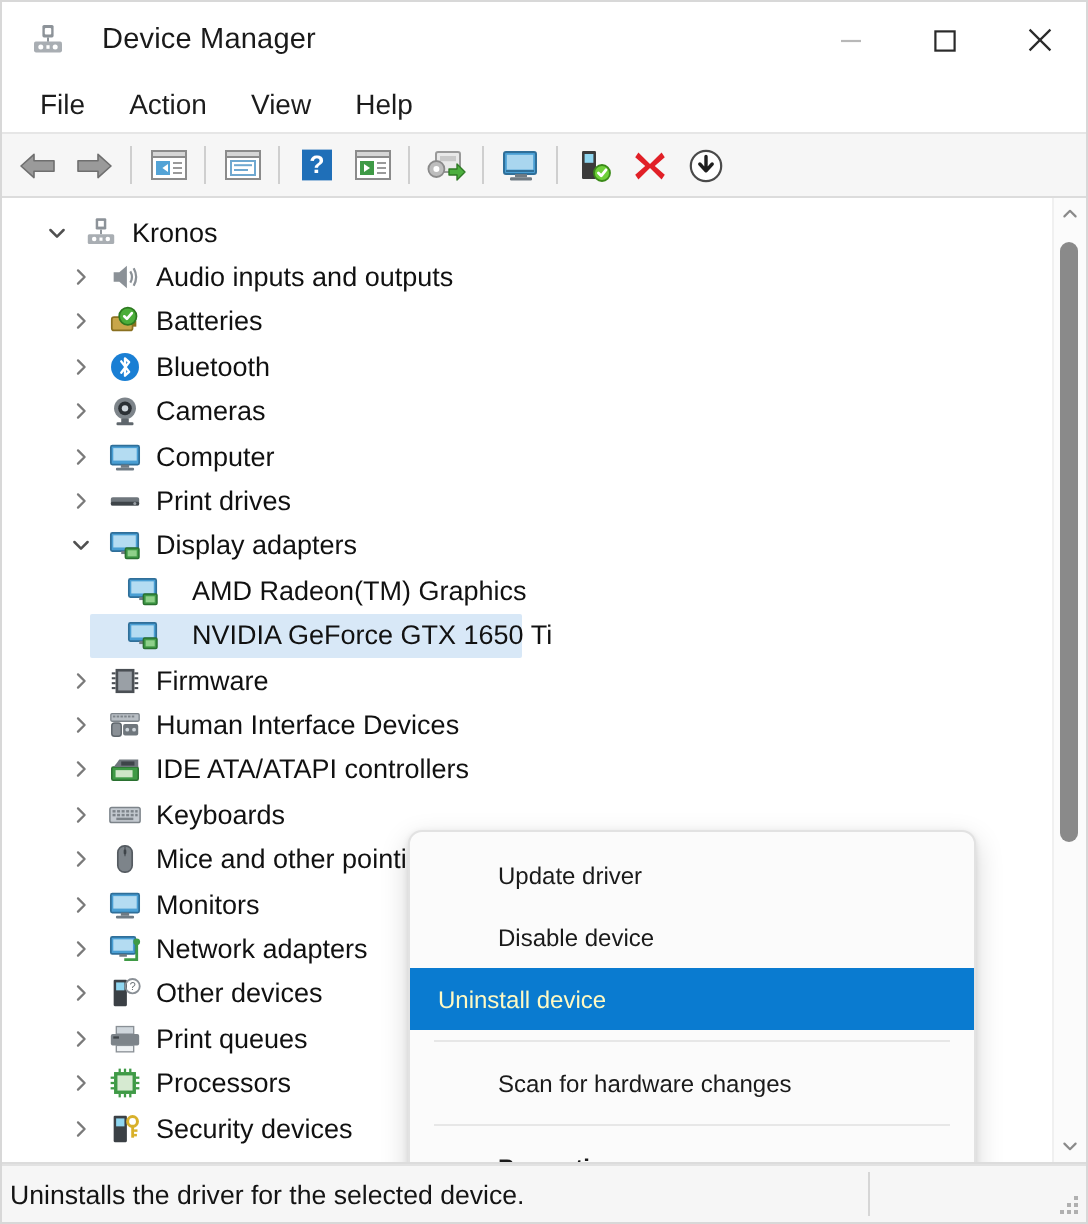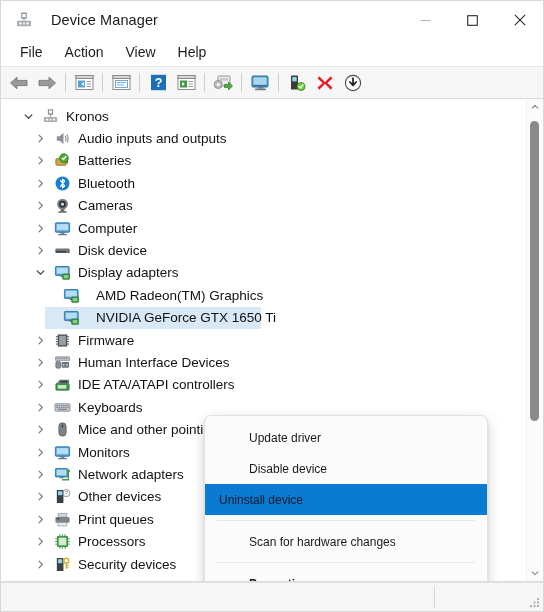--- a/index.html
+++ b/index.html
@@ -220,21 +220,21 @@
     height: 31px;
     display: flex;
     align-items: center;
     padding-left: 44px;
     font-size: 12px;
     color: #1a1a1a;
     white-space: nowrap;
   }
   .ctx-item.highlight {
     background: #0a7bd0;
-    color: #0f172a;
+    color: #fef9c3;
     padding-left: 14px;
   }
   .ctx-item.bold { font-weight: bold; }
   .ctx-sep {
     height: 1px;
     background: #e7e7e7;
     margin: 5px 12px 5px 12px;
   }
 
   
@@ -536,21 +536,21 @@
               <path d="M3 1.2 L6.3 4.5 L3 7.8" stroke="#7a7a7a" stroke-width="1.15" fill="none" stroke-linecap="round" stroke-linejoin="round"></path>
             </svg>
         </span>
         <span class="ico">
           <svg width="17" height="17" viewBox="0 0 18 18">
             <rect x="1.5" y="7" width="15" height="4.4" rx="1" fill="#6f767c"></rect>
             <rect x="1.5" y="9.4" width="15" height="2" rx="0.8" fill="#3e4449"></rect>
             <circle cx="14.2" cy="10.3" r="0.8" fill="#9aa0a6"></circle>
           </svg>
         </span>
-        <span class="lbl">Disk device</span>
+        <span class="lbl">Print drives</span>
       </div>
 
       <div class="tree-row ind-1">
         <span class="chev">
           <svg width="9" height="9" viewBox="0 0 9 9">
               <path d="M1.2 3 L4.5 6.3 L7.8 3" stroke="#505050" stroke-width="1.25" fill="none" stroke-linecap="round" stroke-linejoin="round"></path>
             </svg>
         </span>
         <span class="ico">
           <svg width="17" height="17" viewBox="0 0 18 18">
@@ -845,20 +845,21 @@
       <div class="scroll-arrow down">
         <svg width="8" height="8" viewBox="0 0 8 8">
             <path d="M1.2 2.8 L4 5.6 L6.8 2.8" stroke="#8a8a8a" stroke-width="1.1" fill="none" stroke-linecap="round" stroke-linejoin="round"></path>
           </svg>
       </div>
     </div>
 
   </div>
 
   <div class="statusbar">
+    <span class="status-text">Uninstalls the driver for the selected device.</span>
     <div class="status-pane"></div>
     <svg class="status-grip" viewBox="0 0 14 14">
       <g fill="#b0b0b0">
         <rect x="10" y="10" width="2" height="2"></rect>
         <rect x="6.5" y="10" width="2" height="2"></rect>
         <rect x="10" y="6.5" width="2" height="2"></rect>
         <rect x="3" y="10" width="2" height="2"></rect>
         <rect x="10" y="3" width="2" height="2"></rect>
         <rect x="6.5" y="6.5" width="2" height="2"></rect>
       </g>

